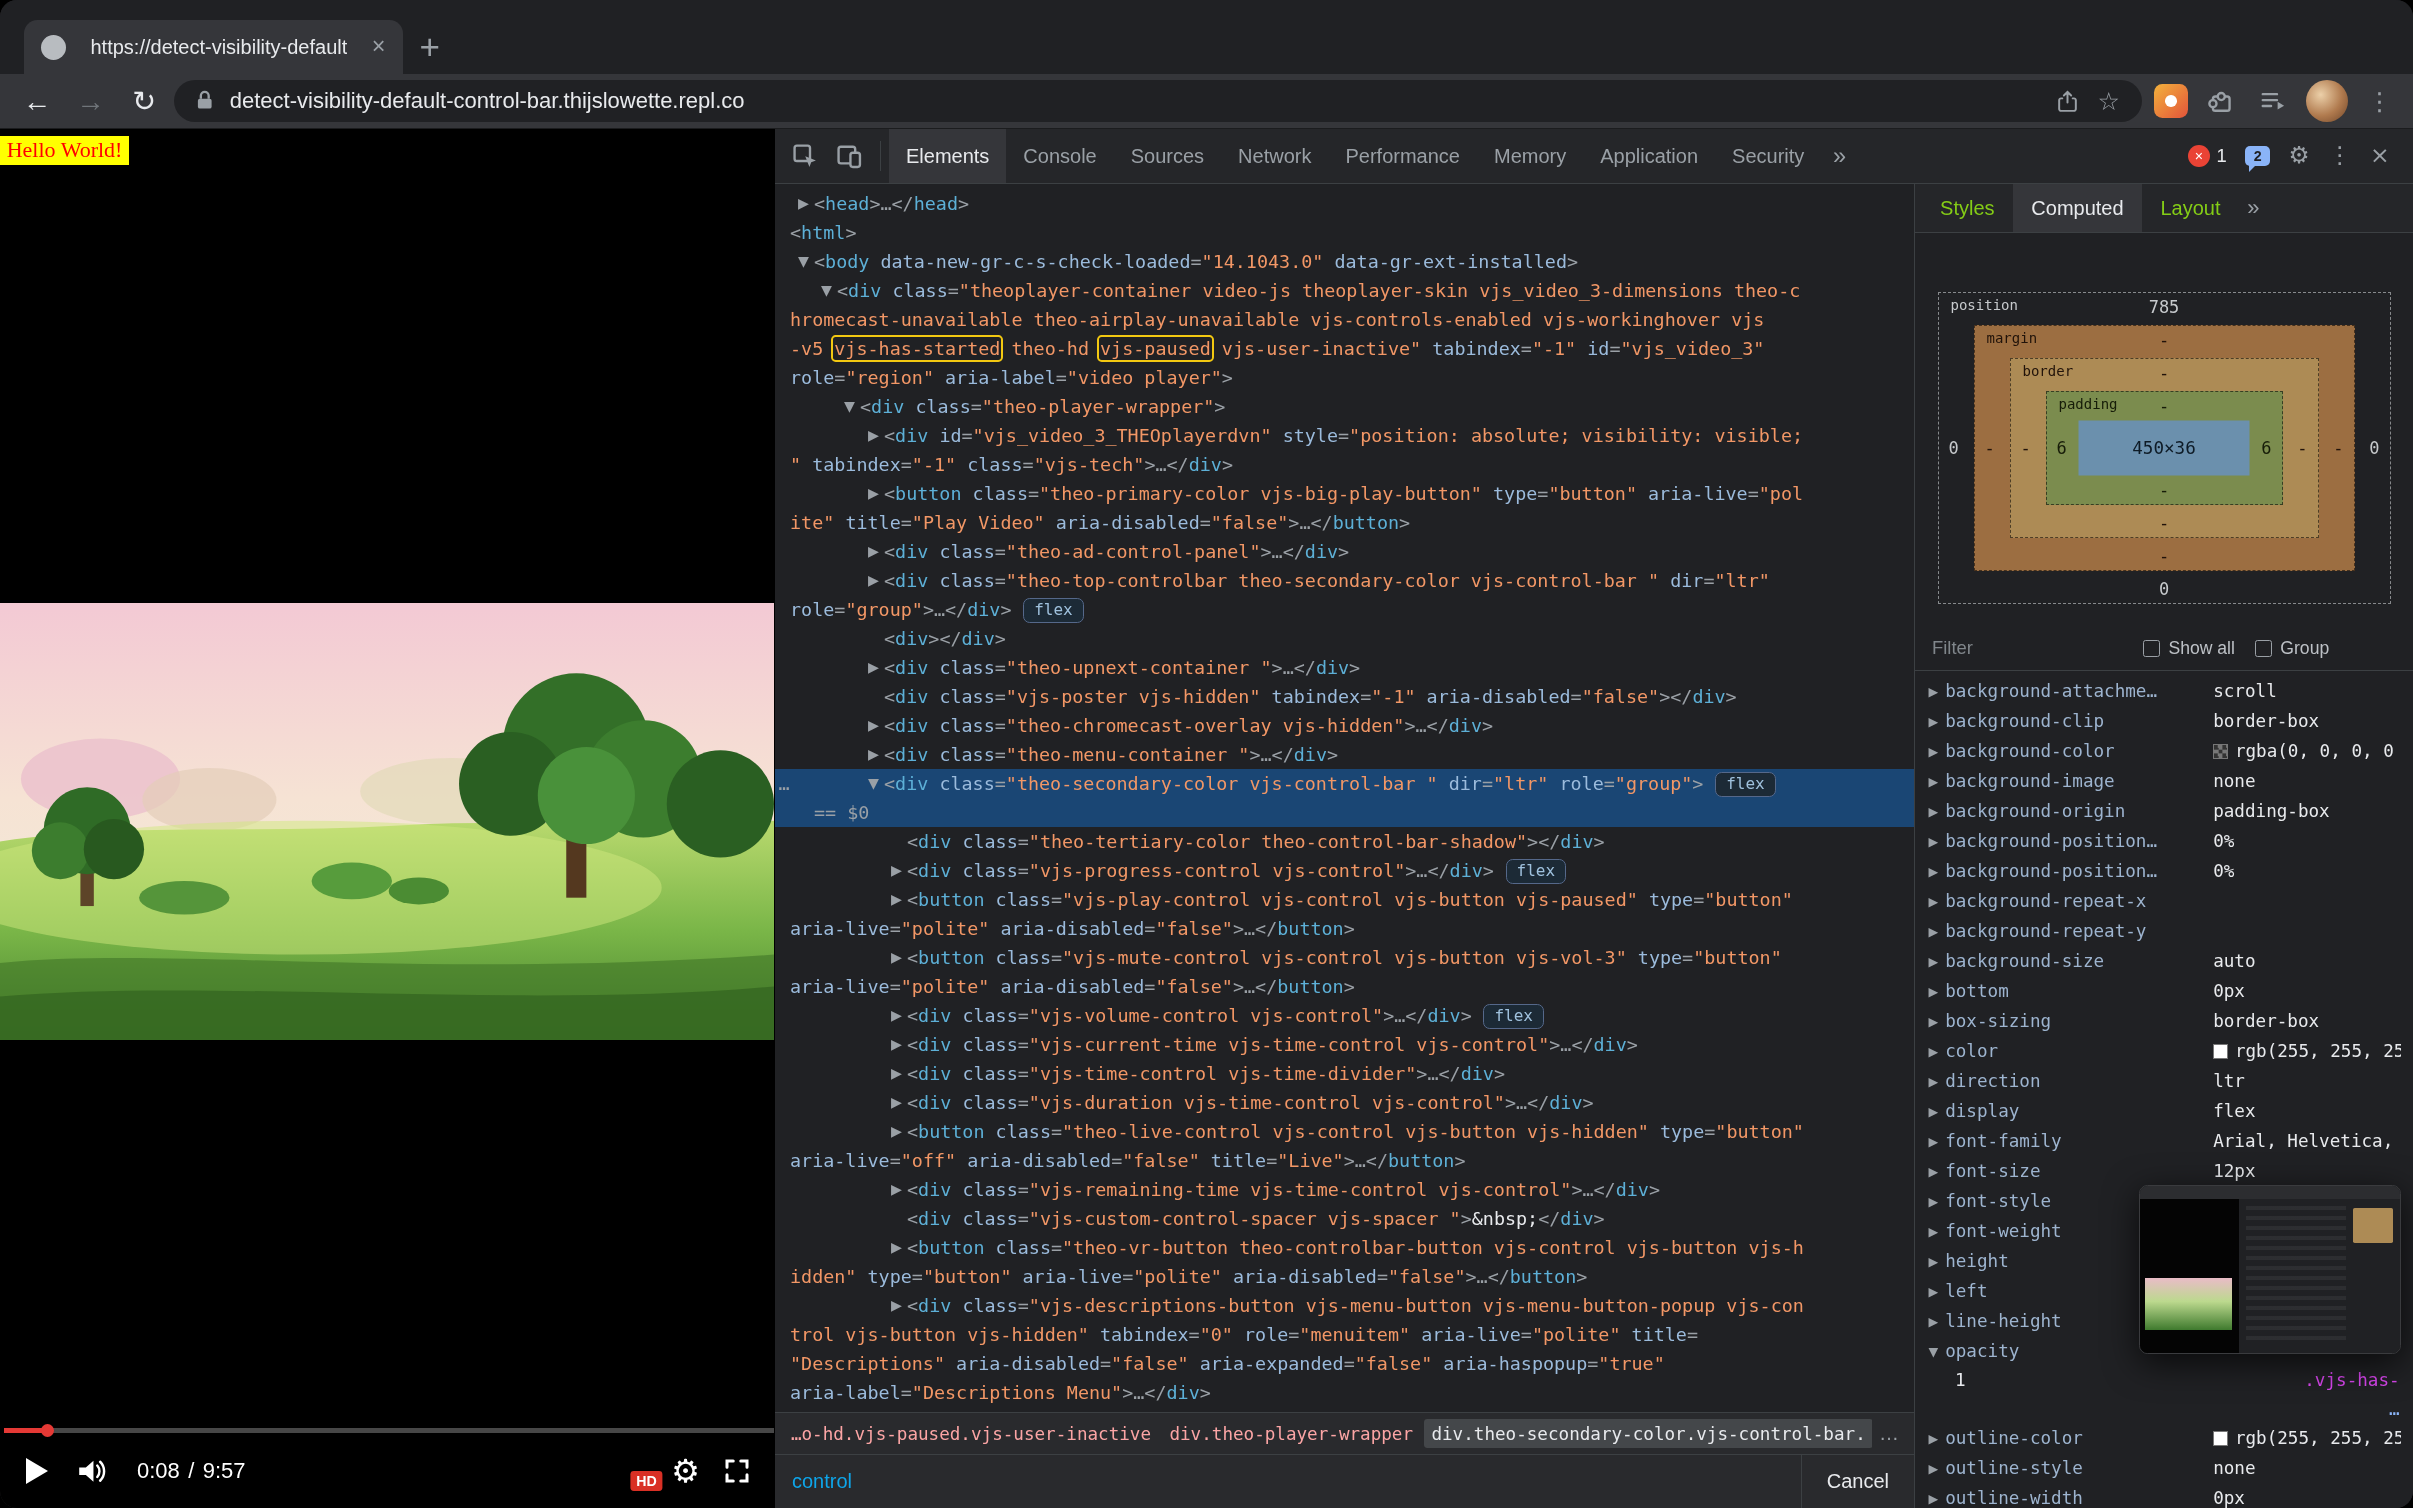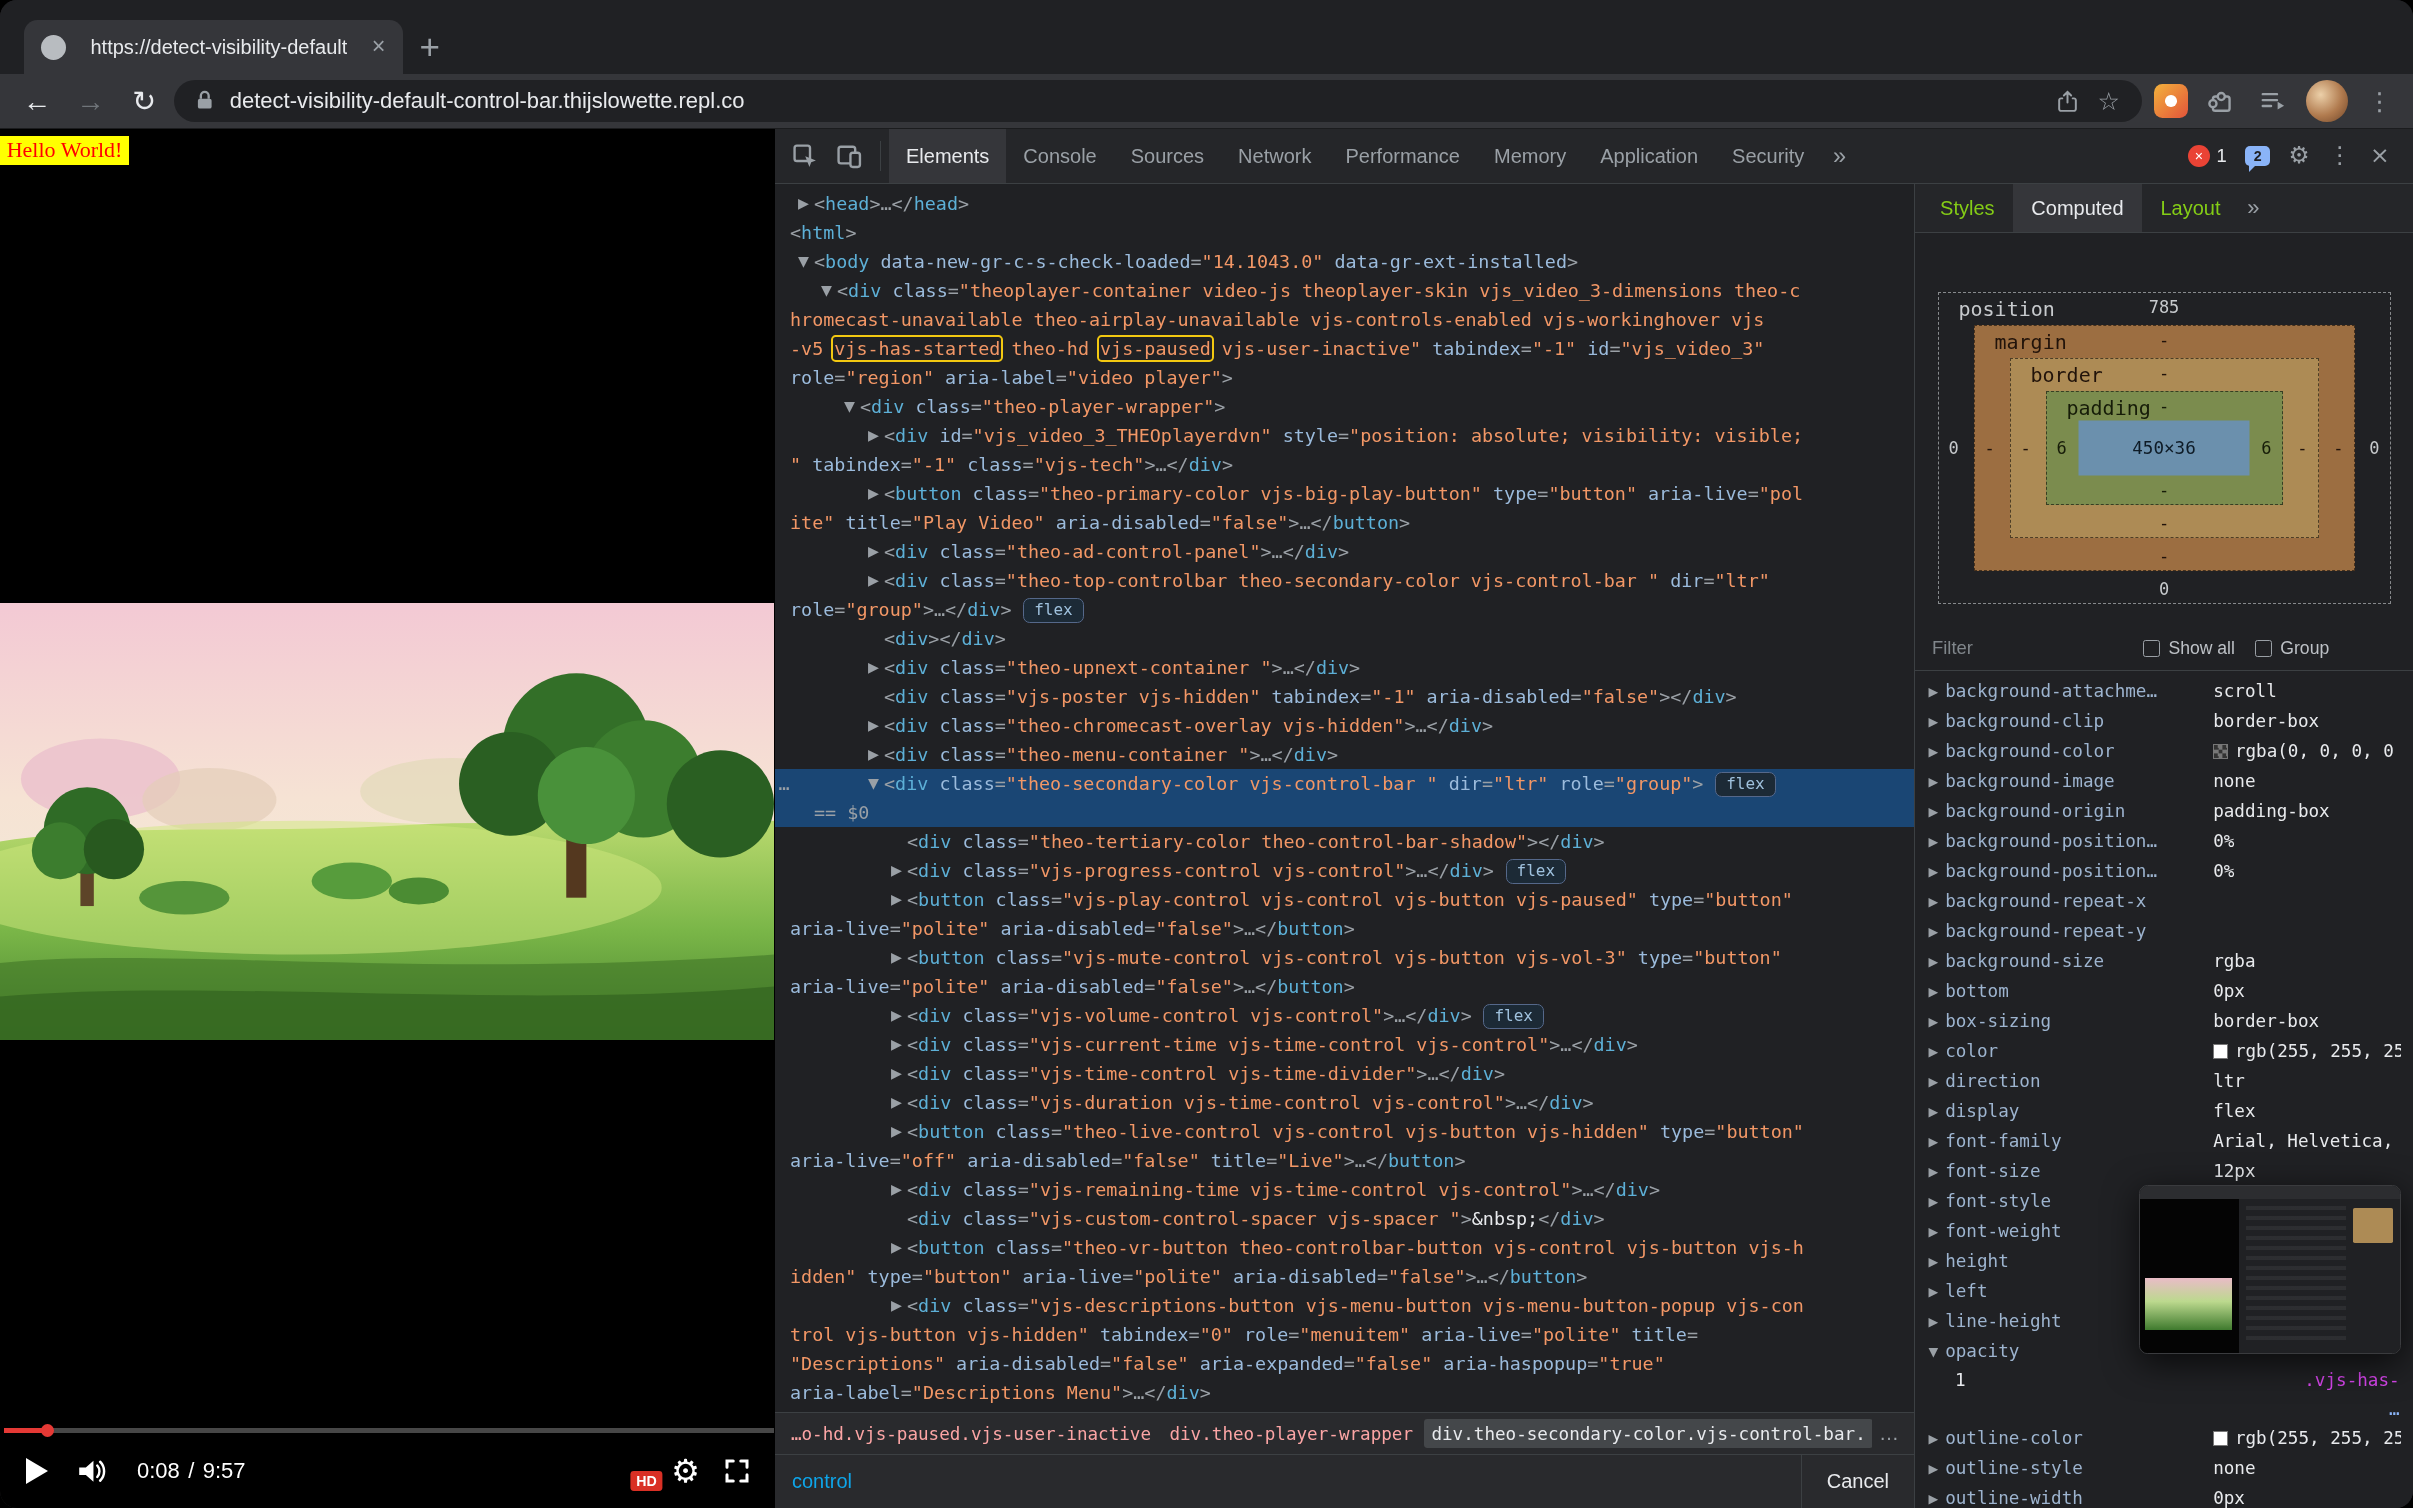--- a/index.html
+++ b/index.html
@@ -90,21 +90,21 @@
   .sb-more{margin-left:8.4px;color:#9aa0a6;font-size:22px}
   .sb-scroll{flex:1;overflow:hidden}
 
   .bm-wrap{padding:59px 0 22px;display:flex;justify-content:center}
   .bm-pos{position:relative;width:453px;height:312px;border:0.8px dashed #86898c;color:#c7cacd;font-family:"DejaVu Sans Mono",monospace}
   .bm-box{position:absolute;top:32px;bottom:32px;left:35px;right:35px;border:0.8px dashed rgba(0,0,0,.55)}
   .bm-margin{background:#9c6e41;color:#21130a}
   .bm-border{background:#ad8b55;color:#21130a}
   .bm-padding{background:#7b8c4e;color:#161c08}
   .bm-content{position:absolute;top:50%;left:50%;transform:translate(-50%,-50%);width:171px;height:55px;line-height:55px;background:#6b90ad;color:#0e1b26;text-align:center;font-size:17.6px}
-  .bm-label{position:absolute;top:4.2px;left:20px;font-size:20px}
+  .bm-label{position:absolute;top:4.2px;left:12px;font-size:14px}
   .bm-v{position:absolute;font-size:17px}
   .bm-v.t{top:4.2px;left:0;right:0;text-align:center}
   .bm-v.b{bottom:4.2px;left:0;right:0;text-align:center}
   .bm-v.l{left:10px;top:50%;transform:translateY(-50%)}
   .bm-v.r{right:10px;top:50%;transform:translateY(-50%)}
 
   .filter-row{height:45px;display:flex;align-items:center;padding:0 15px;gap:20px;border-bottom:0.8px solid #3c4043}
   .filter-input{width:193px;background:transparent;border:none;outline:none;color:#e8eaed;font-size:18.4px}
   .filter-input::placeholder{color:#80868b}
   .chk{display:flex;align-items:center;color:#bdc1c6;font-size:17.6px;white-space:nowrap}
@@ -443,21 +443,21 @@
                   <span class="pval"></span>
                 </div>
                 <div class="prow">
                   <span class="tw">▶</span>
                   <span class="pname">background-repeat-y</span>
                   <span class="pval"></span>
                 </div>
                 <div class="prow">
                   <span class="tw">▶</span>
                   <span class="pname">background-size</span>
-                  <span class="pval">rgba</span>
+                  <span class="pval">auto</span>
                 </div>
                 <div class="prow">
                   <span class="tw">▶</span>
                   <span class="pname">bottom</span>
                   <span class="pval">0px</span>
                 </div>
                 <div class="prow">
                   <span class="tw">▶</span>
                   <span class="pname">box-sizing</span>
                   <span class="pval">border-box</span>

